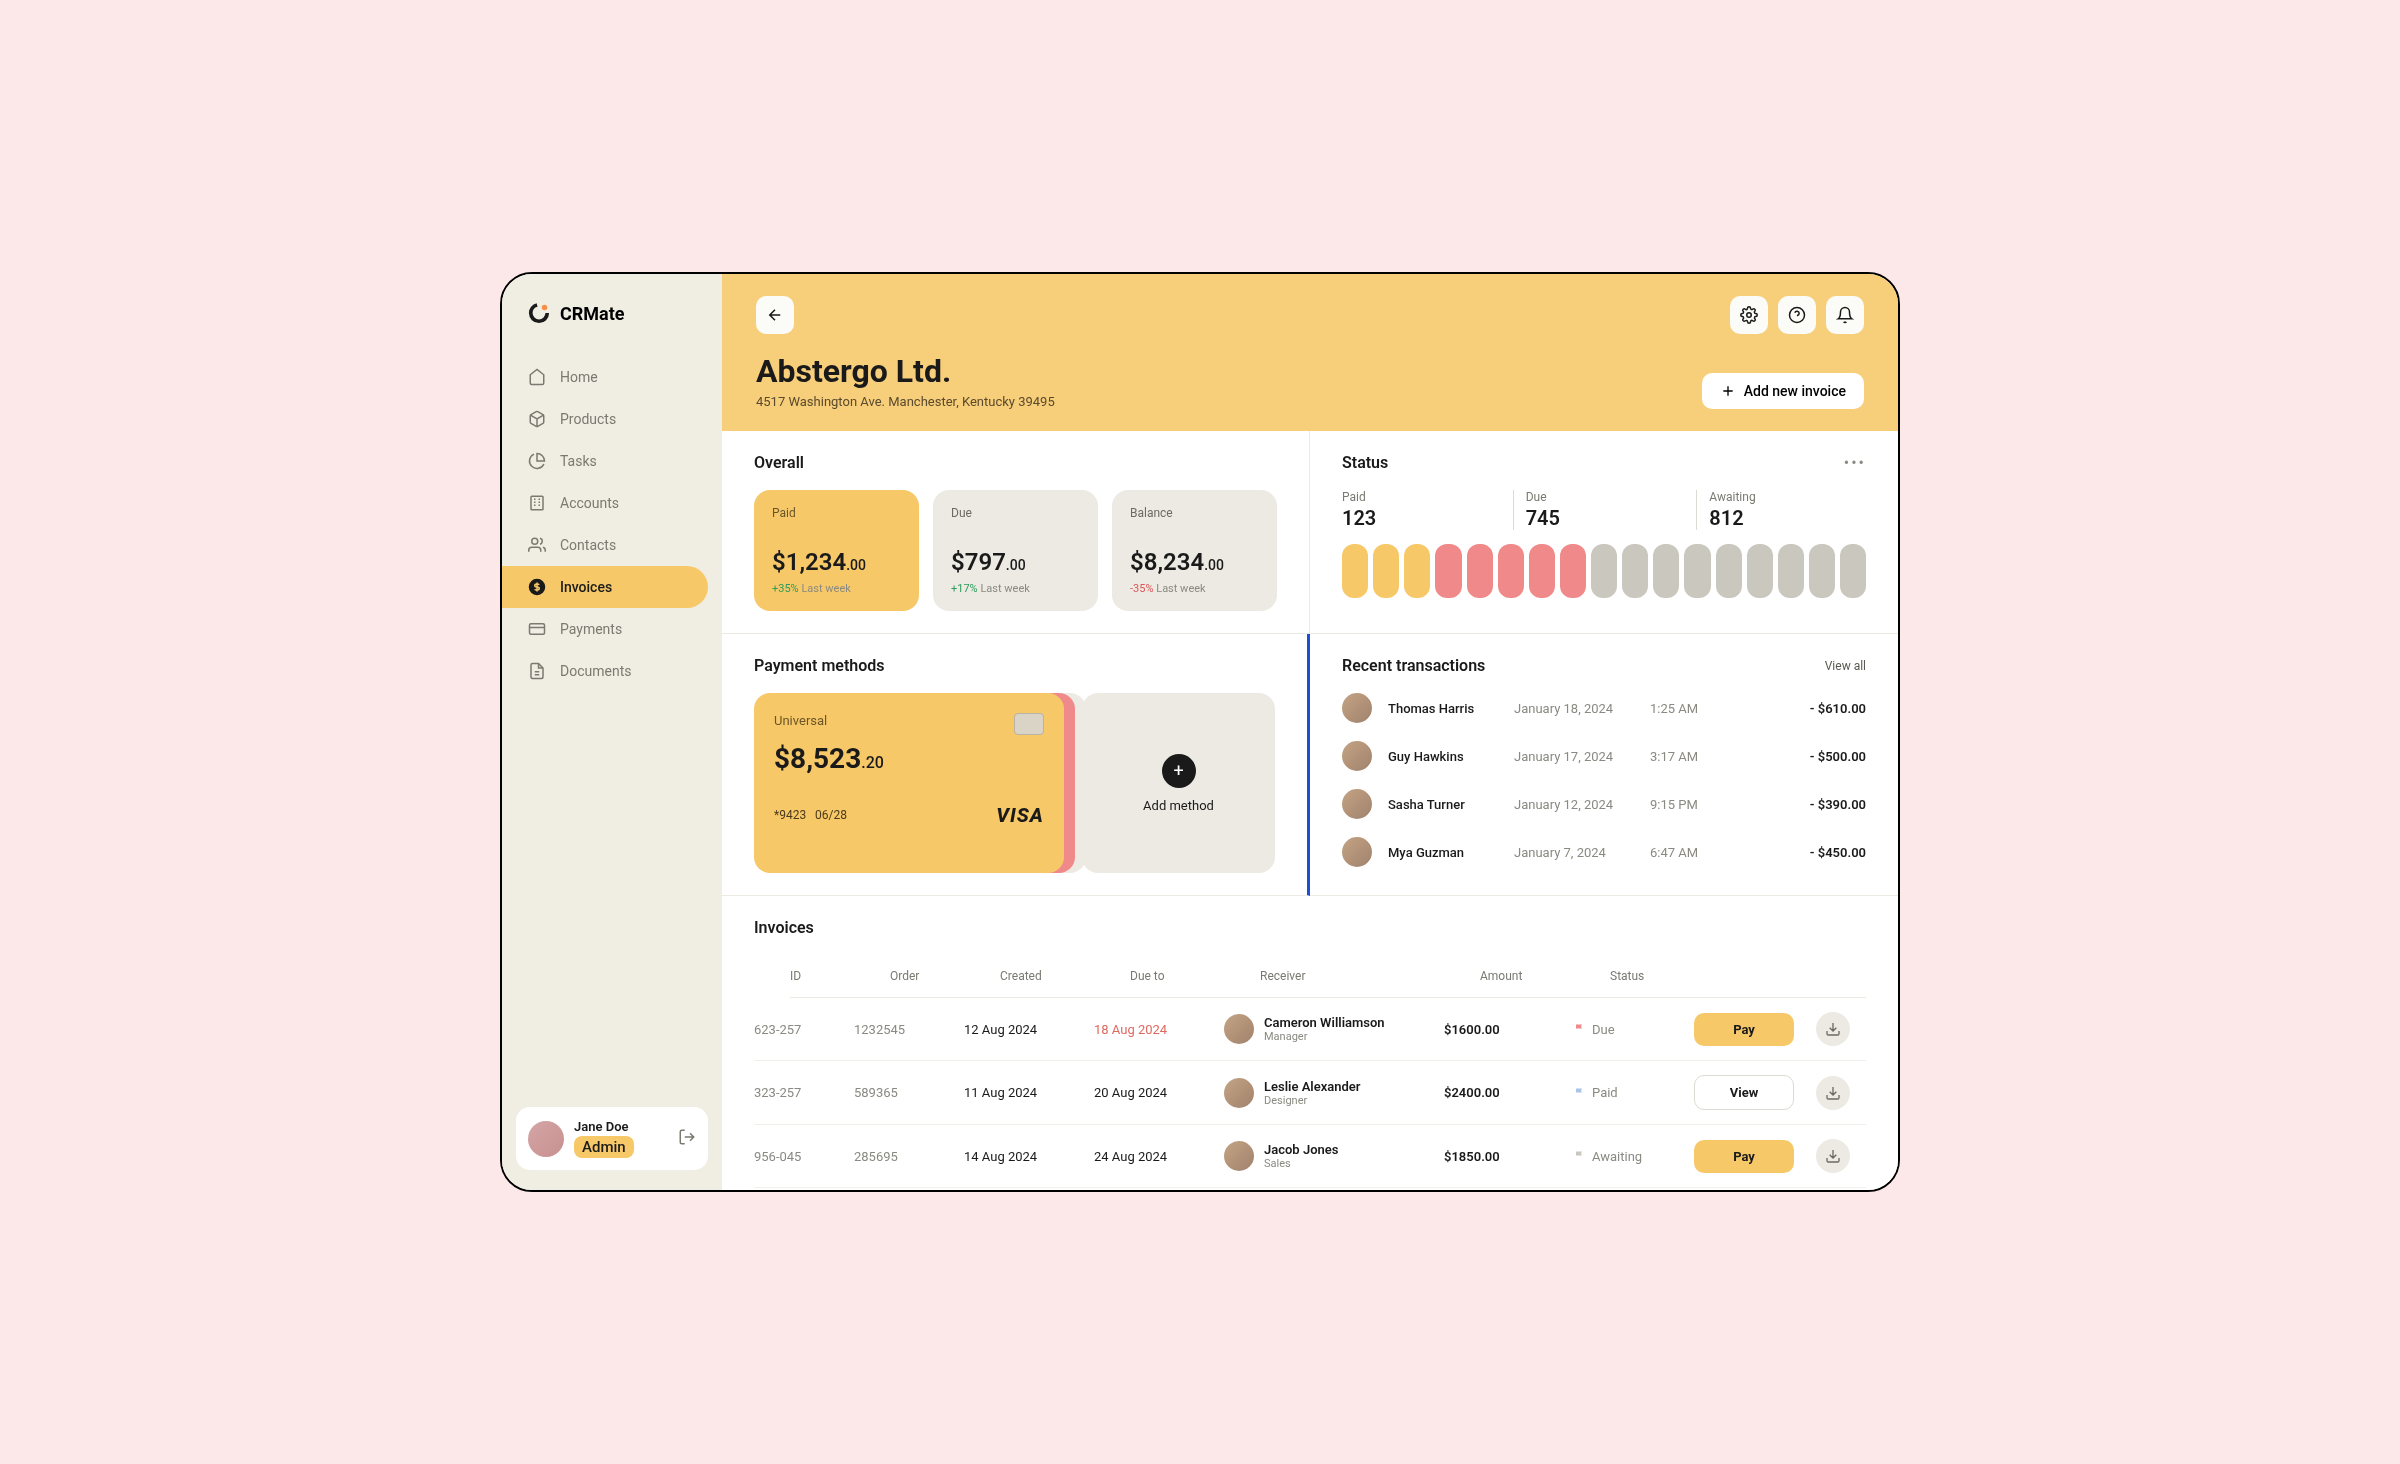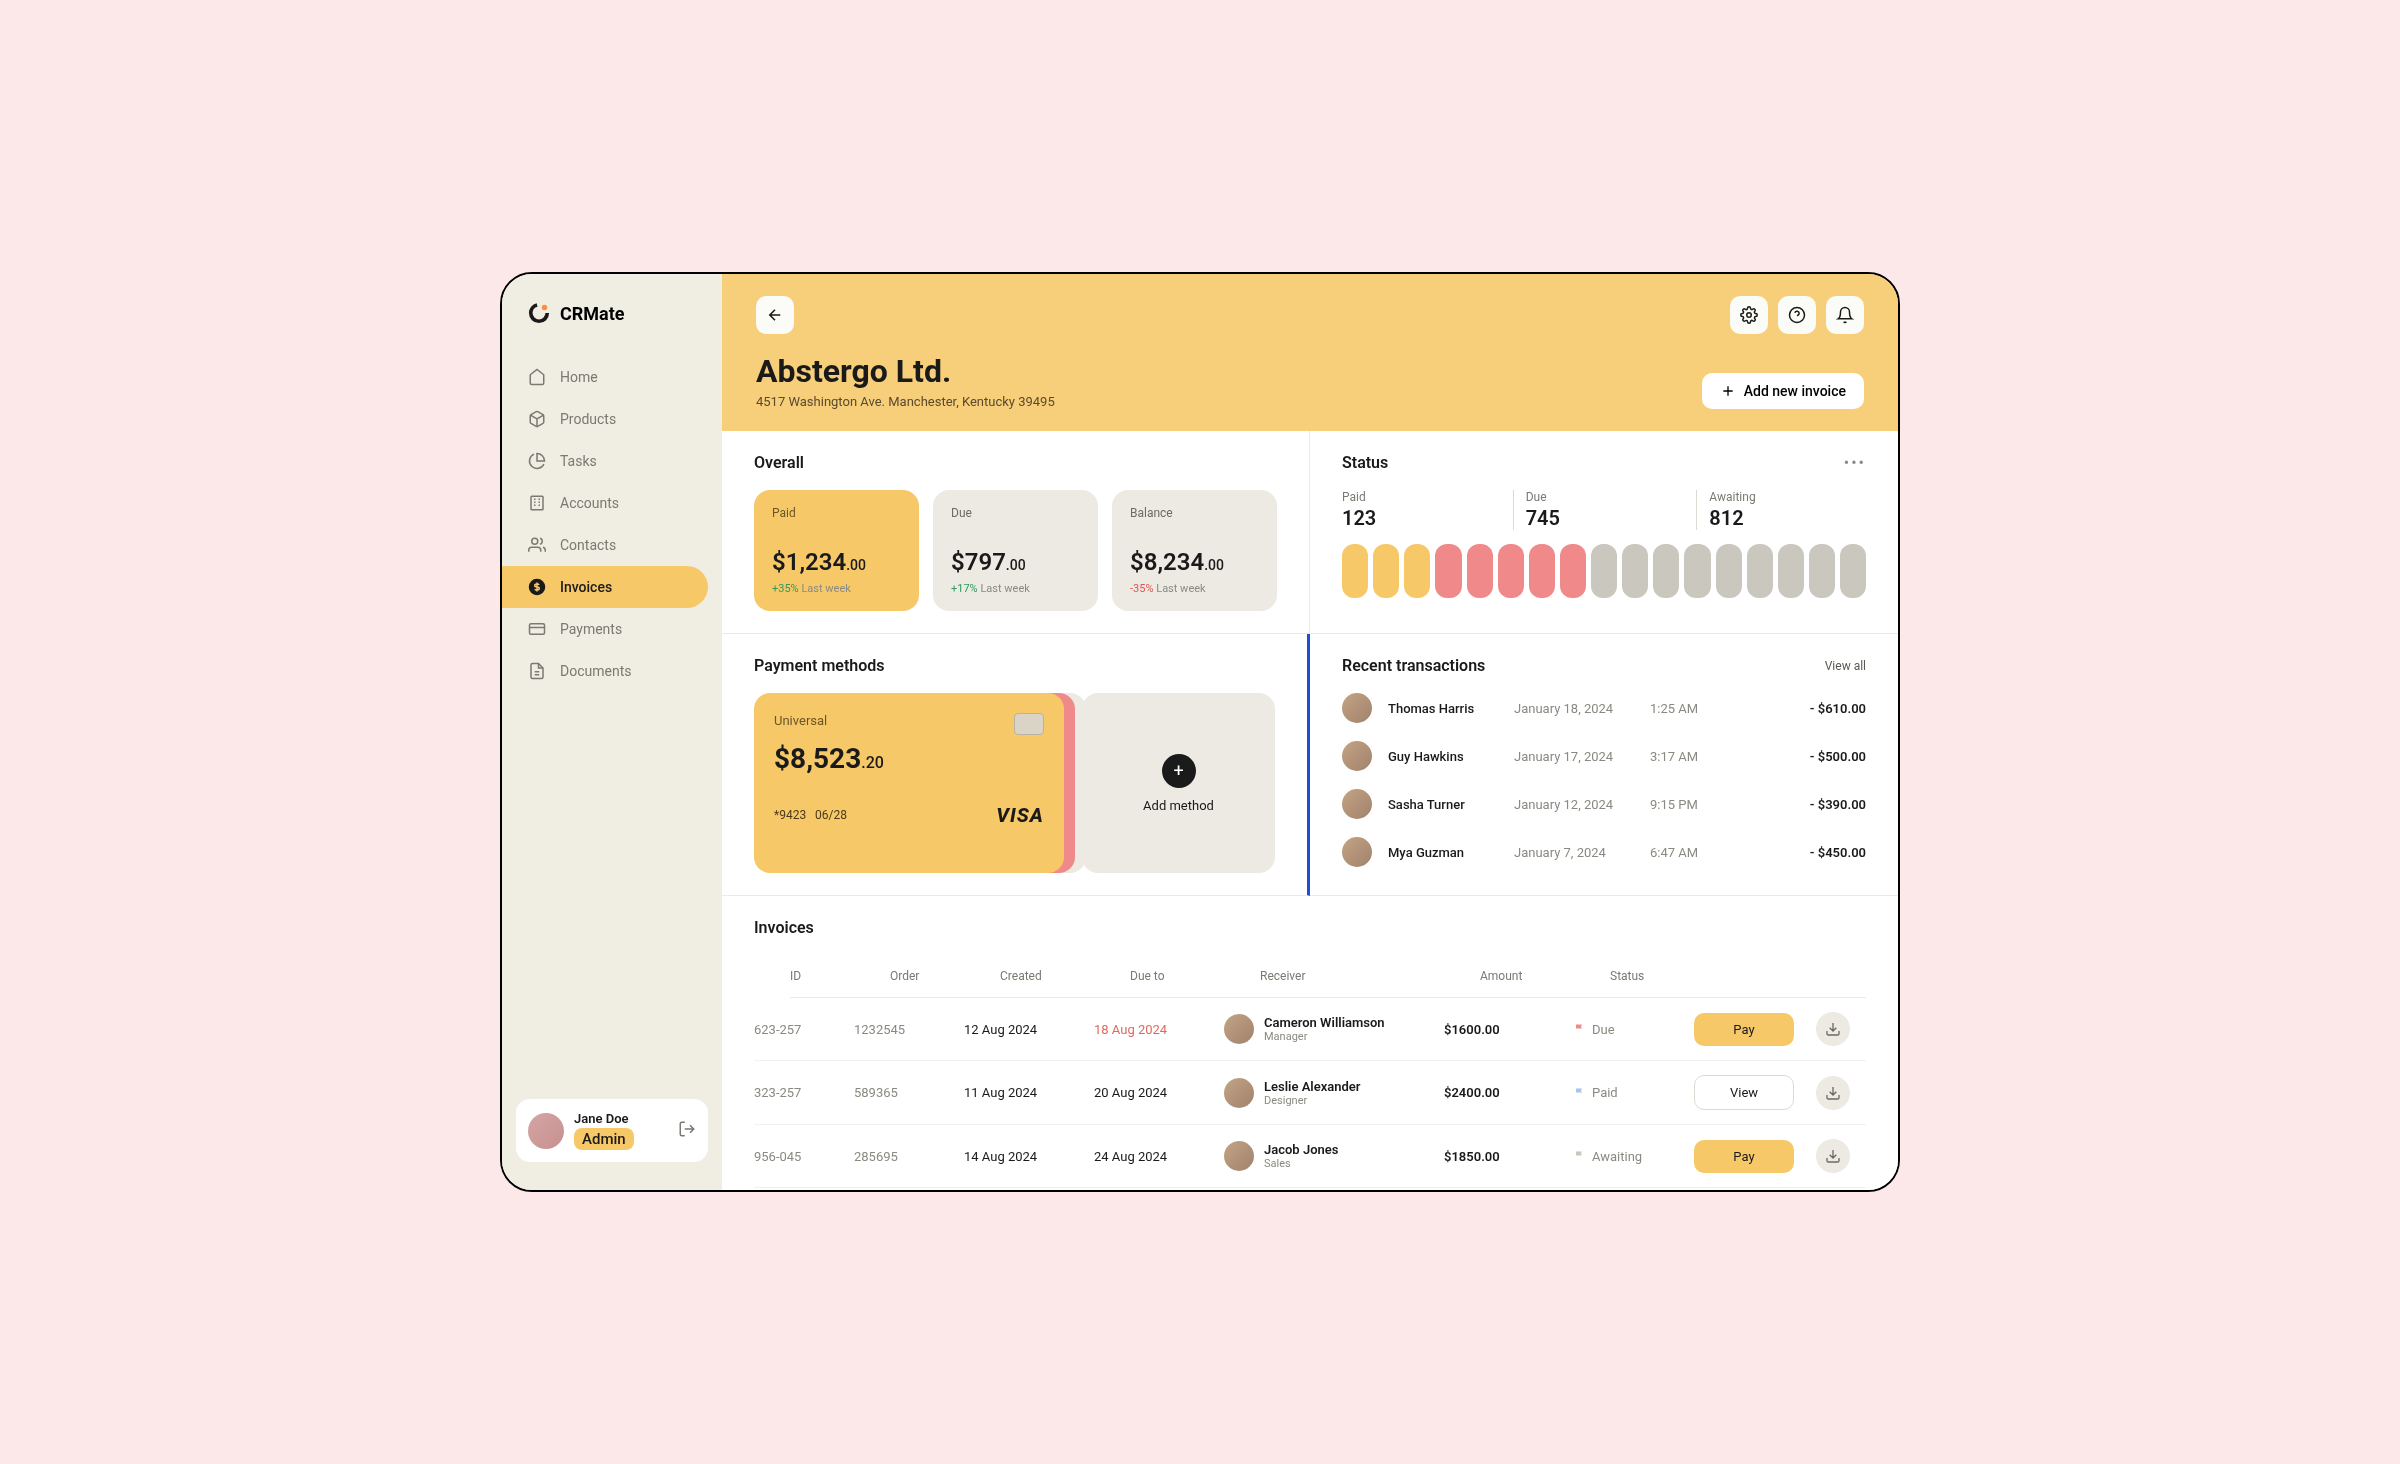--- a/index.html
+++ b/index.html
@@ -53,21 +53,21 @@
 }
 .nav-item.active {
   background: #f7c868;
   color: #1a1a1a;
   font-weight: 500;
   border-radius: 0 24px 24px 0;
   margin-right: 14px;
 }
 .nav-icon { width: 18px; height: 18px; display: flex; align-items: center; justify-content: center; }
 .user-card {
-  margin: 8px 14px;
+  margin: 0 14px;
   background: white;
   border-radius: 14px;
   padding: 12px;
   display: flex;
   align-items: center;
   gap: 10px;
 }
 .avatar {
   width: 36px;
   height: 36px;
@@ -261,21 +261,21 @@
 .inv-receiver { display: flex; align-items: center; gap: 10px; }
 .inv-receiver-name { font-weight: 600; font-size: 13px; }
 .inv-receiver-role { font-size: 11px; color: #8a8a82; }
 .inv-amount { font-weight: 600; }
 .inv-status { display: flex; align-items: center; gap: 6px; color: #8a8a82; }
 .flag { width: 12px; height: 12px; }
 .btn {
   padding: 9px 0;
   border-radius: 10px;
   font-size: 13px;
-  font-weight: 400;
+  font-weight: 700;
   text-align: center;
   cursor: pointer;
 }
 .btn-pay { background: #f7c868; }
 .btn-view { background: white; border: 1px solid #dcdad3; }
 .dl-btn {
   width: 34px;
   height: 34px;
   border-radius: 50%;
   background: #eceae3;

